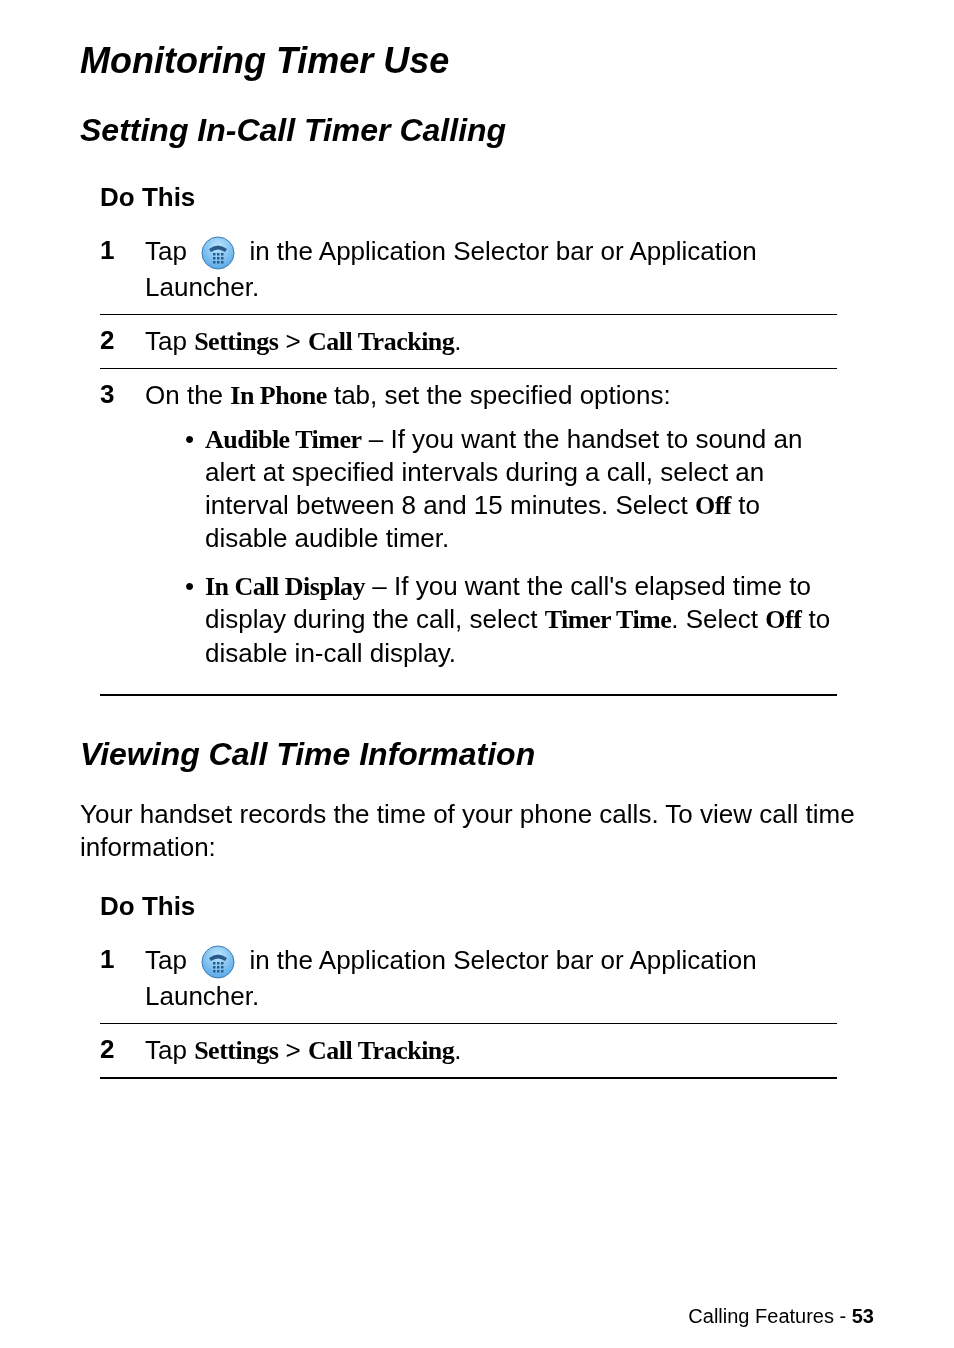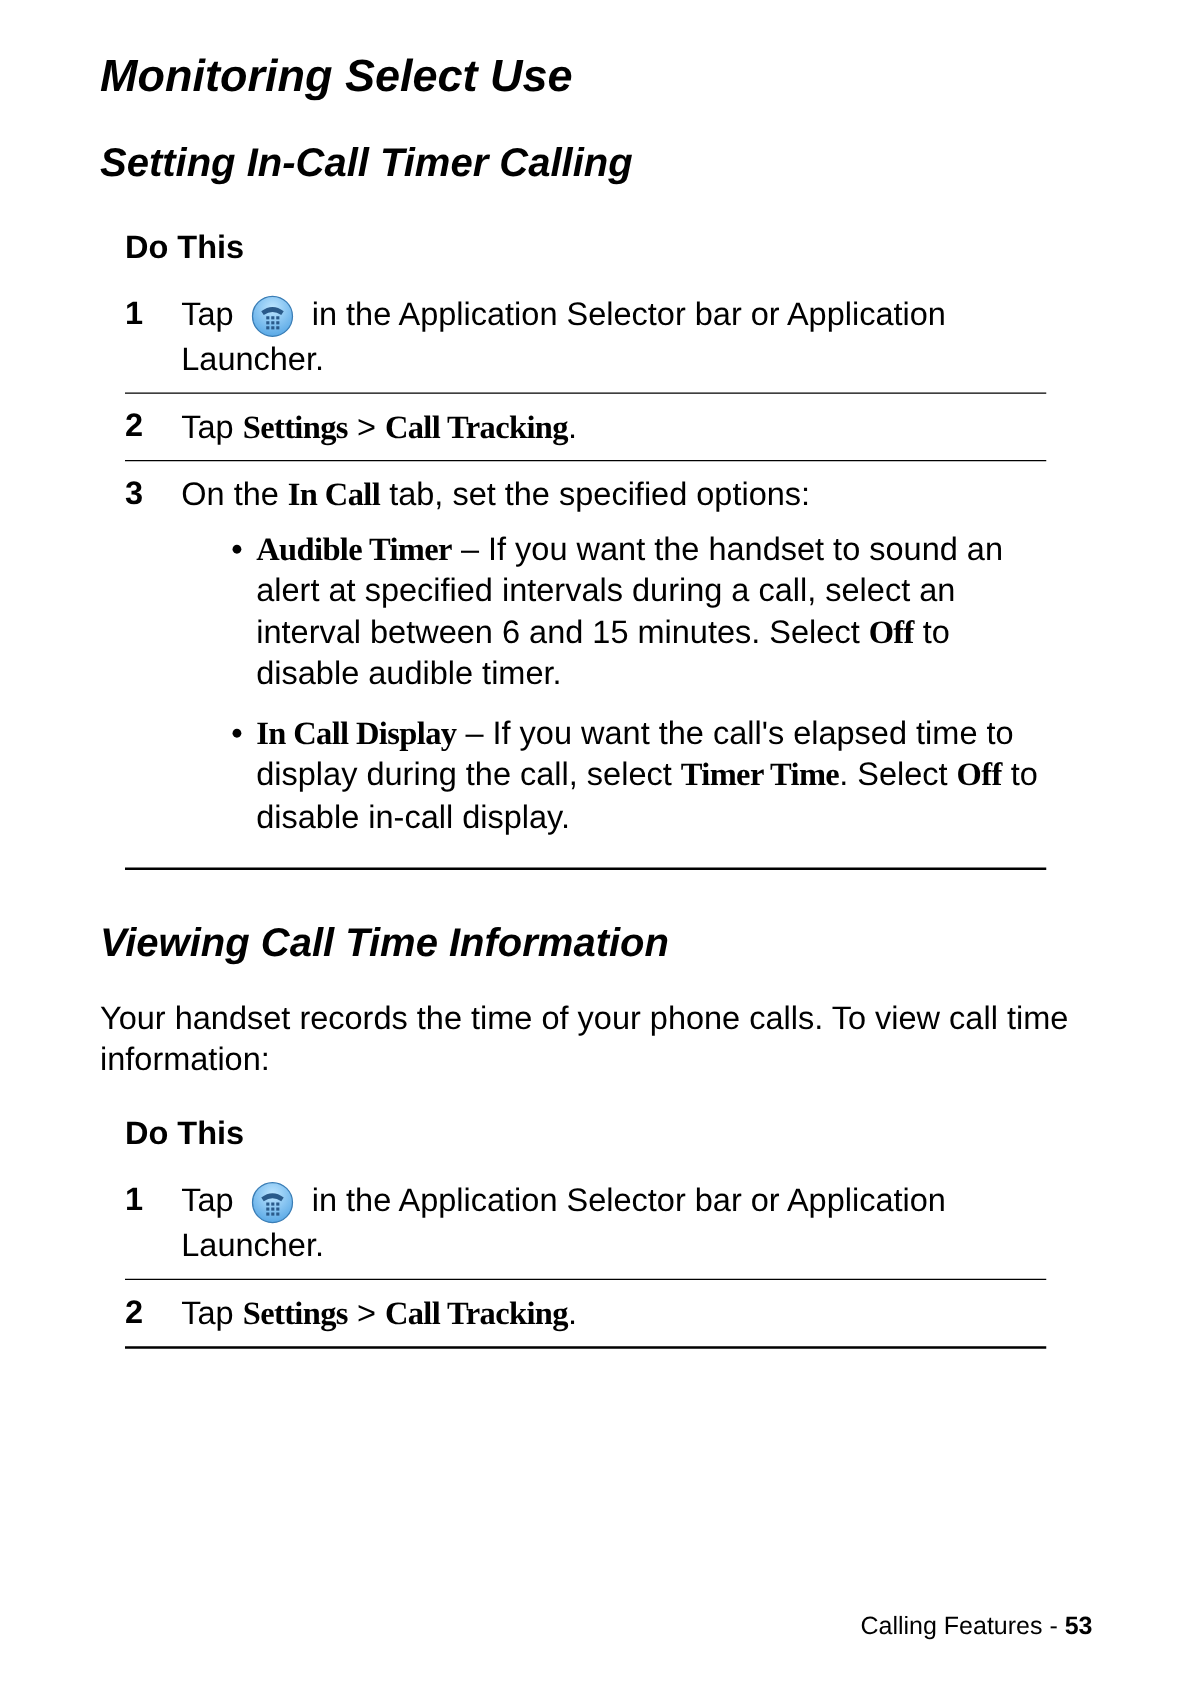--- a/index.html
+++ b/index.html
@@ -92,32 +92,32 @@
       flex-shrink: 0;
       font-size: 26px;
     }
     .bullet-text {
       flex: 1;
       font-size: 26px;
       line-height: 1.25;
     }
     .footer {
       position: absolute;
-      bottom: 35px;
+      bottom: 20px;
       right: 80px;
       font-size: 20px;
     }
     .footer .pagenum {
       font-weight: bold;
     }
   </style>
 </head>
 <body>
 
-<h1 class="h1">Monitoring Select Use</h1>
+<h1 class="h1">Monitoring Timer Use</h1>
 
 <h2 class="h2">Setting In-Call Timer Calling</h2>
 
 <div class="table-block">
   <div class="table-header">Do This</div>
 
   <div class="step-row no-border">
     <div class="step-num">1</div>
     <div class="step-content">
       <span>Tap </span>
@@ -149,26 +149,26 @@
   <div class="step-row">
     <div class="step-num">2</div>
     <div class="step-content">
       <span>Tap </span><span class="bold-cond">Settings</span><span> &gt; </span><span class="bold-cond">Call Tracking</span><span>.</span>
     </div>
   </div>
 
   <div class="step-row last">
     <div class="step-num">3</div>
     <div class="step-content">
-      <span>On the </span><span class="bold-cond">In Call</span><span> tab, set the specified options:</span>
+      <span>On the </span><span class="bold-cond">In Phone</span><span> tab, set the specified options:</span>
       <div class="bullet-list">
         <div class="bullet-item">
           <div class="bullet-dot">•</div>
           <div class="bullet-text">
-            <span class="bold-cond">Audible Timer</span><span> – If you want the handset to sound an alert at specified intervals during a call, select an interval between 6 and 15 minutes. Select </span><span class="bold-cond">Off</span><span> to disable audible timer.</span>
+            <span class="bold-cond">Audible Timer</span><span> – If you want the handset to sound an alert at specified intervals during a call, select an interval between 8 and 15 minutes. Select </span><span class="bold-cond">Off</span><span> to disable audible timer.</span>
           </div>
         </div>
         <div class="bullet-item">
           <div class="bullet-dot">•</div>
           <div class="bullet-text">
             <span class="bold-cond">In Call Display</span><span> – If you want the call's elapsed time to display during the call, select </span><span class="bold-cond">Timer Time</span><span>. Select </span><span class="bold-cond">Off</span><span> to disable in-call display.</span>
           </div>
         </div>
       </div>
     </div>

